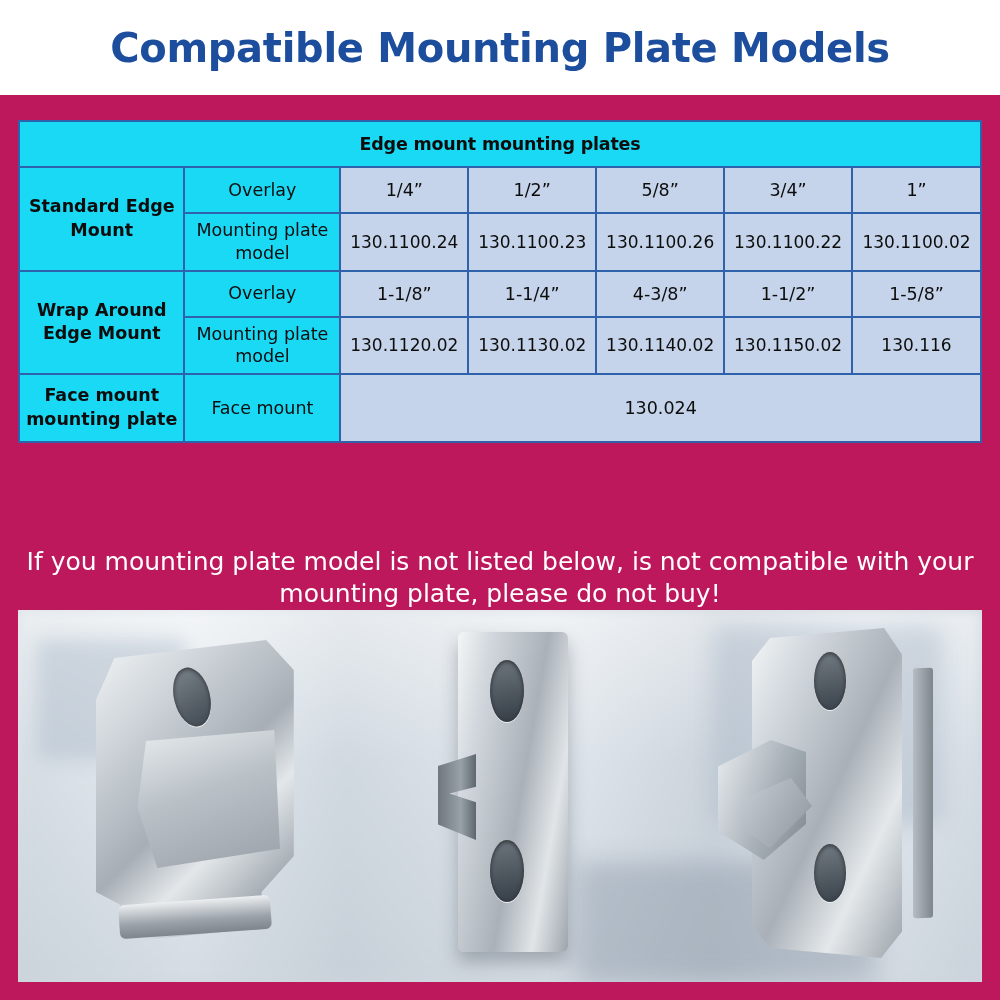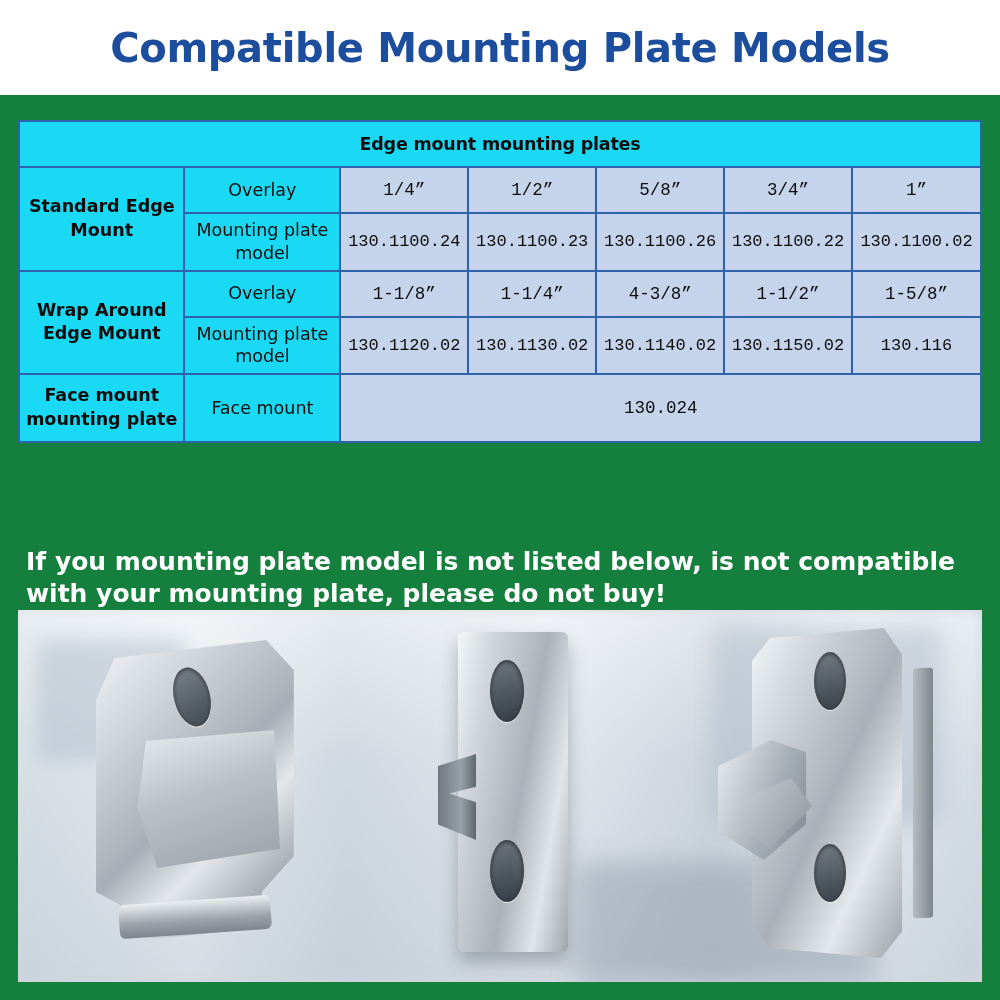--- a/index.html
+++ b/index.html
@@ -8,21 +8,21 @@
     width: 1000px;
     height: 1000px;
     font-family: "DejaVu Sans", sans-serif;
     background: #2b5fa8;
     overflow: hidden;
   }
   .page {
     position: relative;
     width: 1000px;
     height: 1000px;
-    background: #15803d;
+    background: #be185d;
   }
 
   
   .title-band {
     position: absolute;
     top: 0; left: 0;
     width: 1000px;
     height: 95px;
     background: #ffffff;
     display: flex;
@@ -73,37 +73,37 @@
     line-height: 1.35;
   }
   .sublabel {
     background: #1ad9f5 !important;
     font-size: 19px;
     line-height: 1.3;
   }
   .val {
     font-size: 19px;
     white-space: nowrap;
-    font-family: Liberation Mono, monospace;
   }
   .val.model { font-size: 17px; }
   .h-overlay { height: 46px; }
   .h-model { height: 57px; }
   .facerow td { height: 68px; }
 
   
   .note {
     position: absolute;
     top: 546px;
     left: 0;
     width: 1000px;
+    text-align: center;
     color: #ffffff;
     font-size: 25px;
     line-height: 1.28;
-    font-weight: 700;
+    font-weight: 400;
     padding: 0 26px;
   }
 
   
   .photo {
     position: absolute;
     left: 18px;
     top: 610px;
     width: 964px;
     height: 372px;

